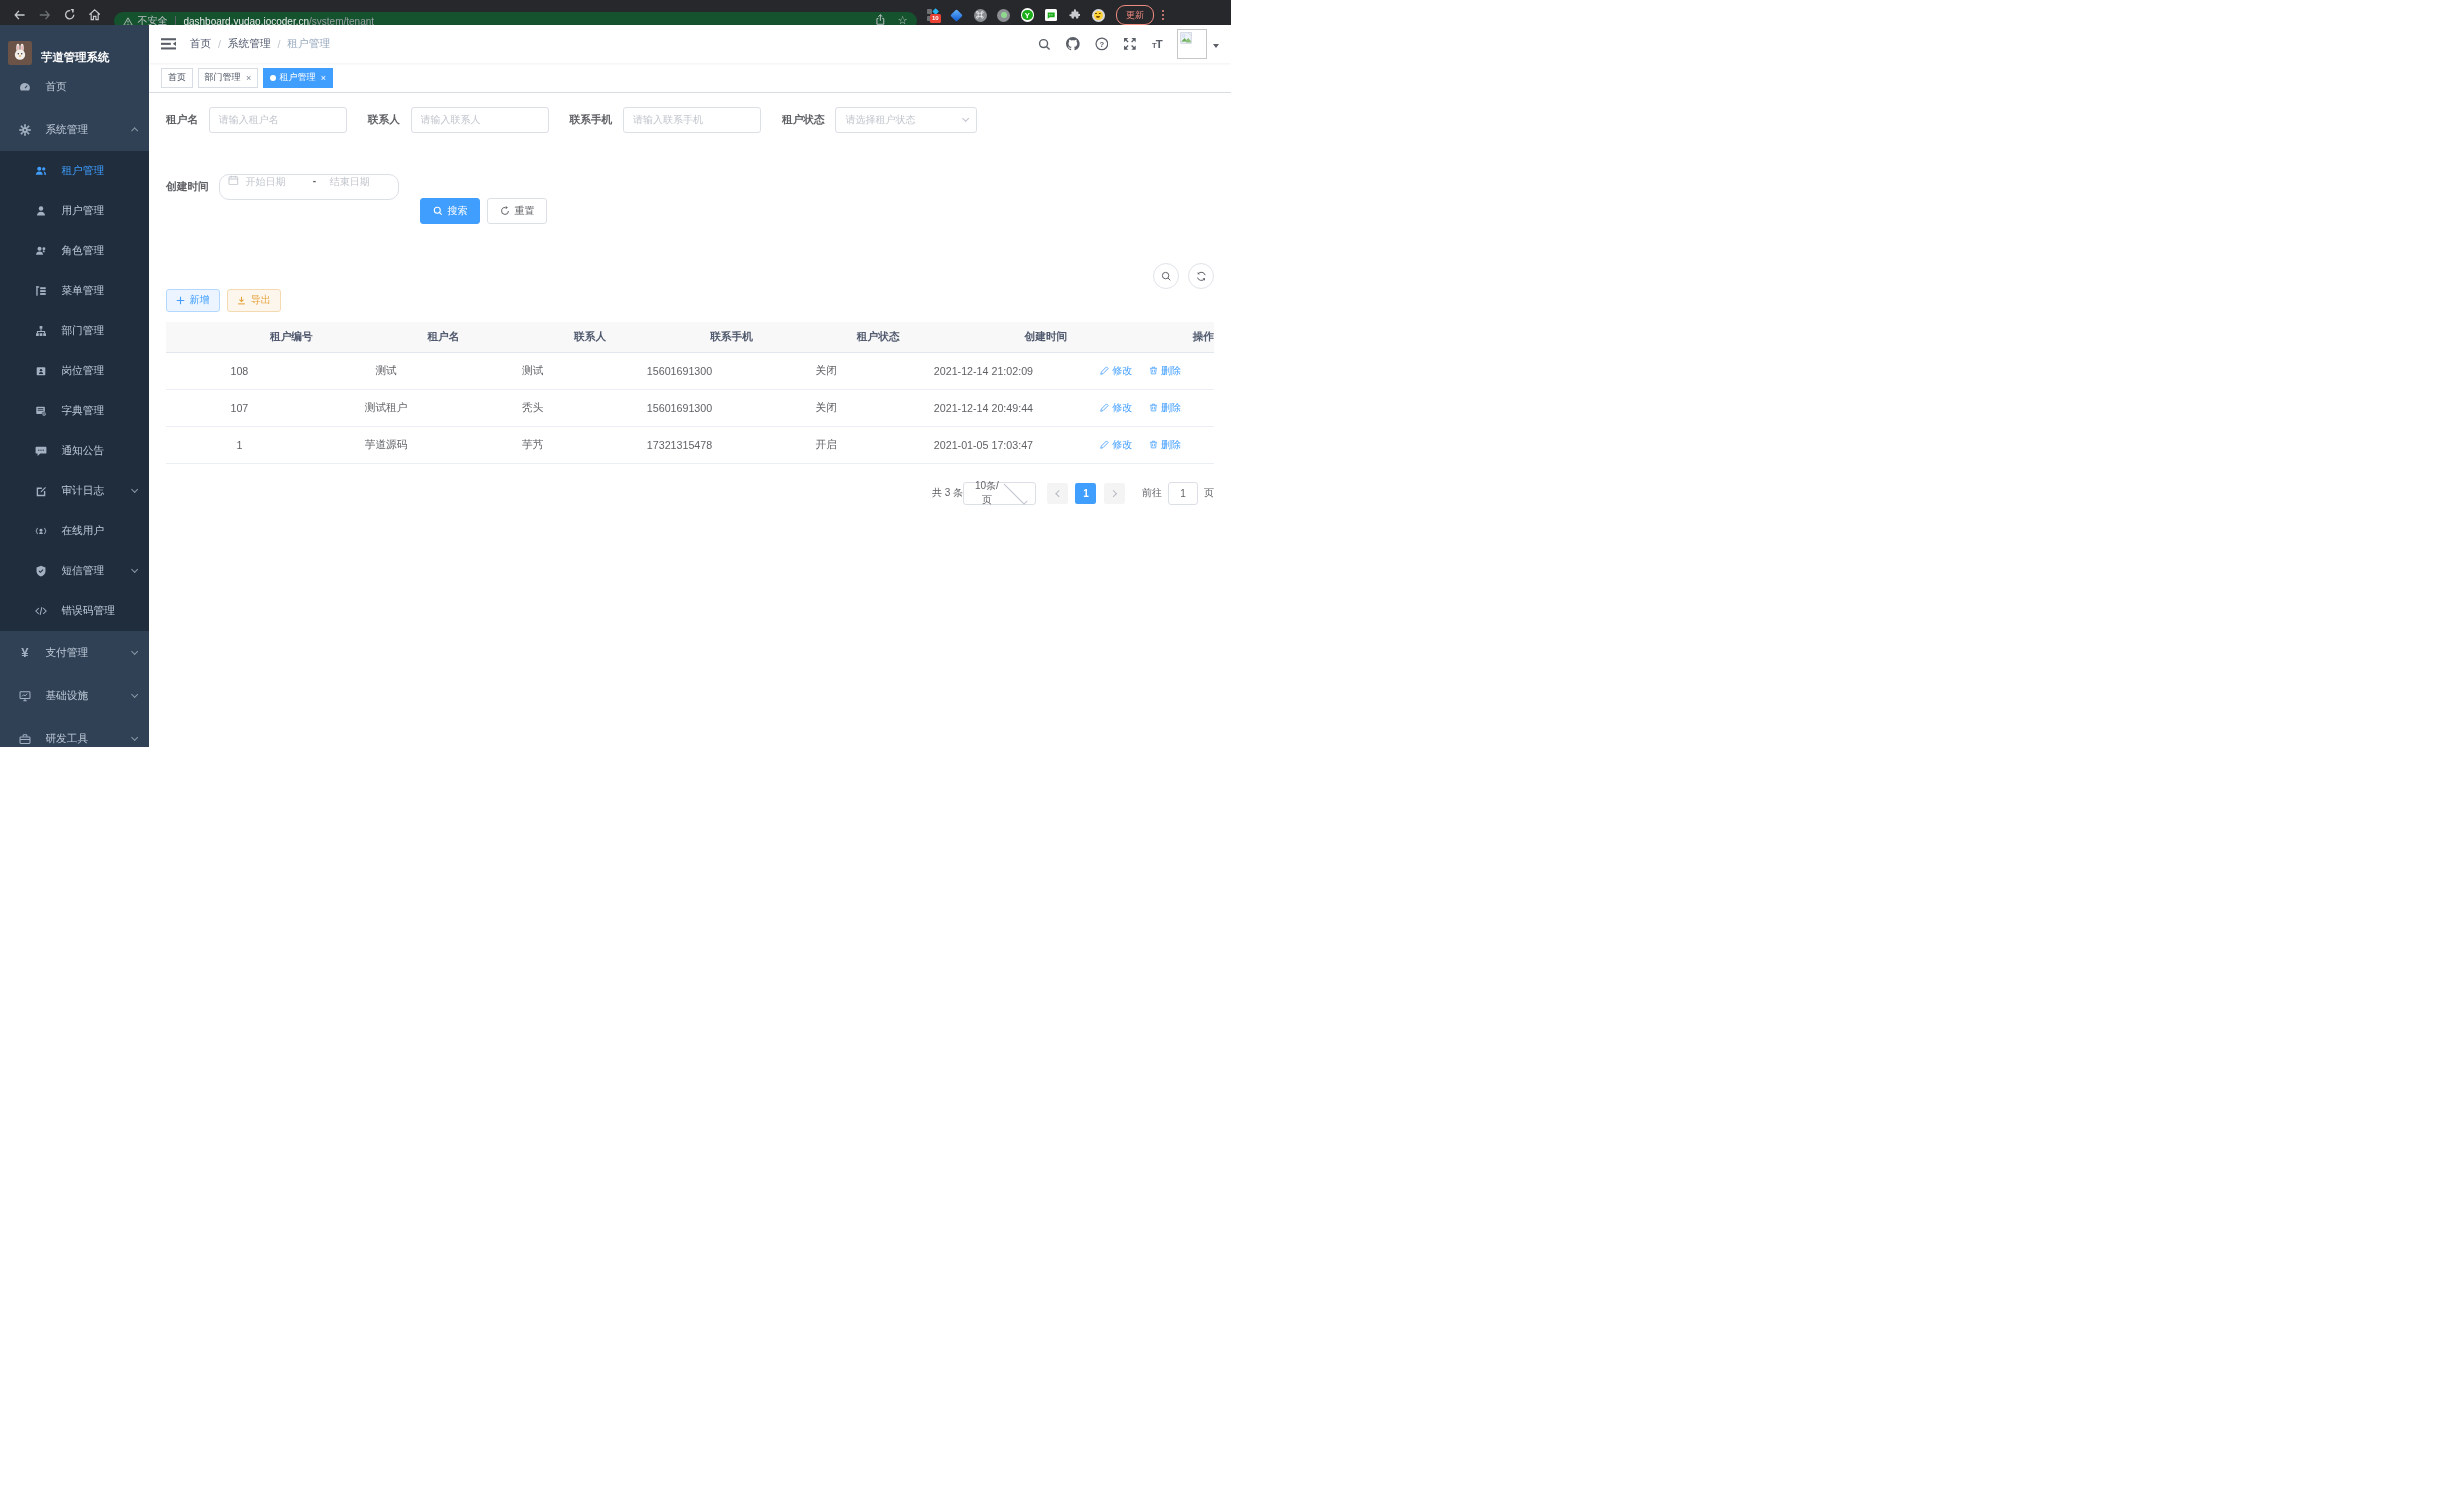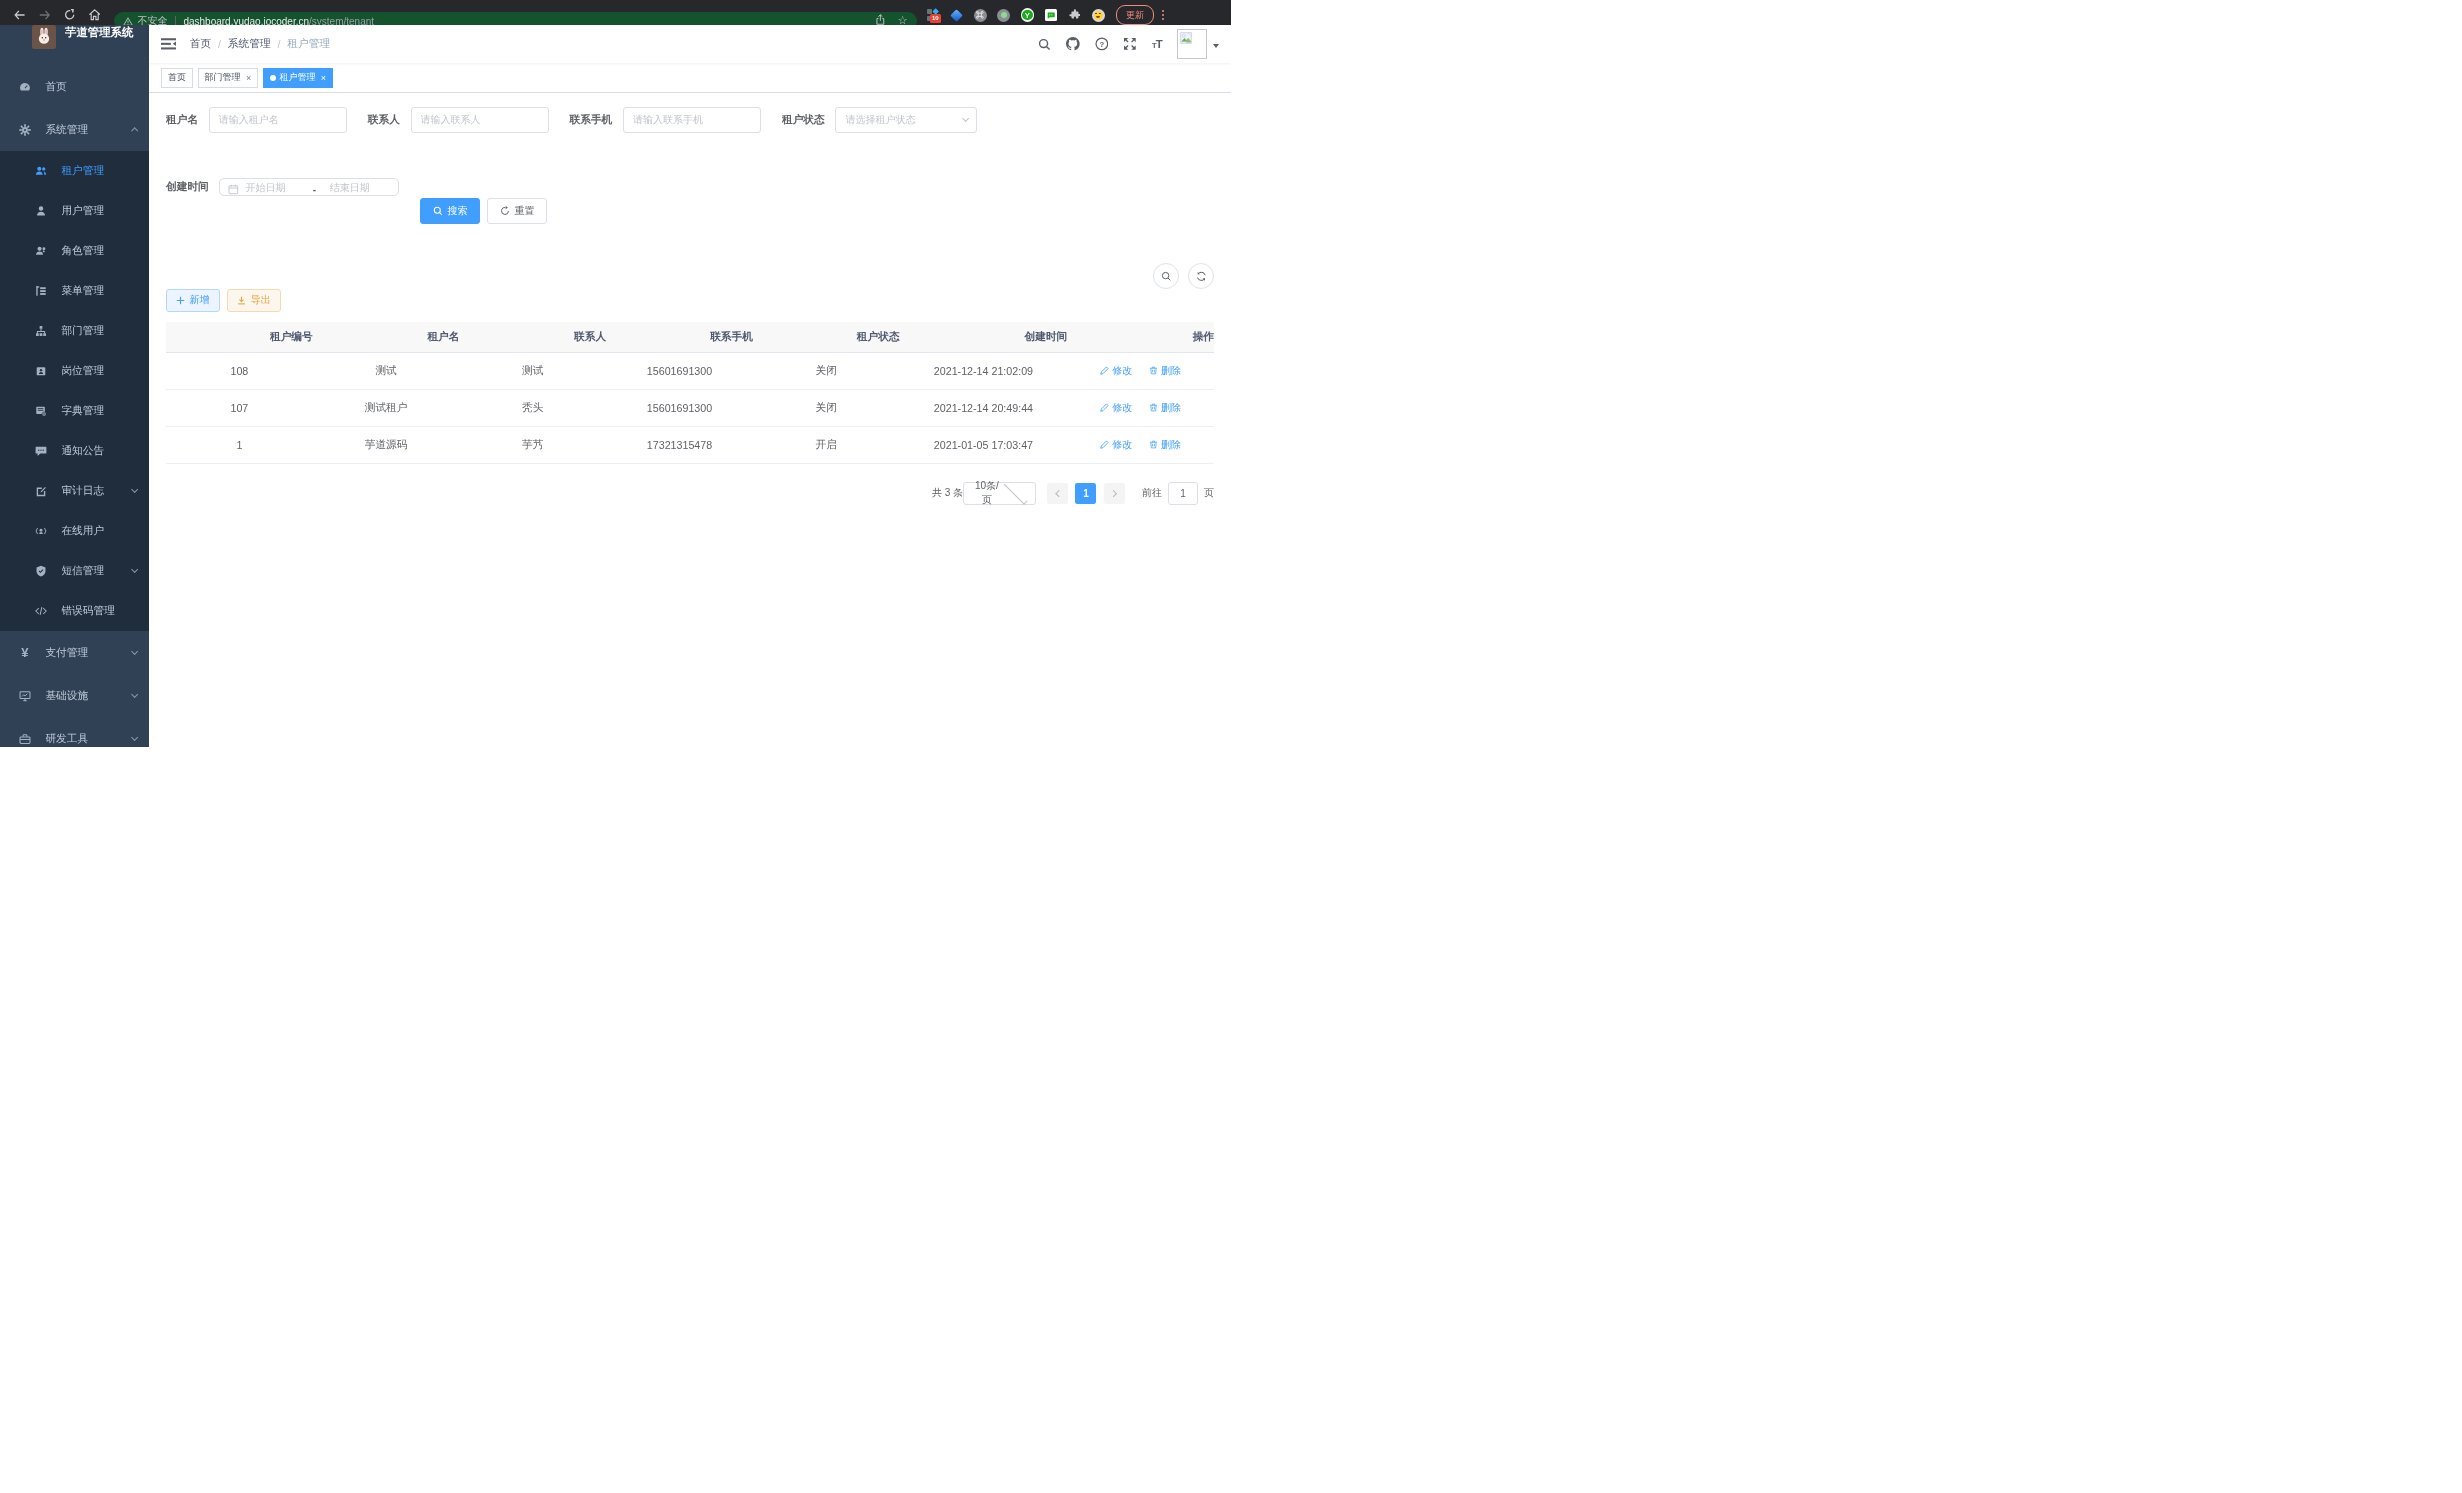--- a/index.html
+++ b/index.html
@@ -41,21 +41,21 @@
     box-shadow:3.8px 0 0 #5a3b00; }
   .emoji i:after { content:""; position:absolute; left:1.9px; top:5px; width:4.6px; height:2.3px; background:#7a4a00; border-radius:0 0 3px 3px; }
   .updatebtn { margin-left:10.7px; border:0.8px solid #f28b82; color:#f28b82; border-radius:9px; padding:2.3px 9px;
     font-size:9px; display:flex; align-items:center; }
   .kebab { display:flex; flex-direction:column; gap:1.5px; margin:0 1.5px 0 7.6px; }
   .kebab i { width:2.3px; height:2.3px; border-radius:50%; background:#f28b82; }
 
   
   .app { flex:1; display:flex; min-height:0; }
   .sidebar { width:149px; flex:0 0 149px; background:#304156; color:#bfcbd9; overflow:hidden; }
-  .logo-row { height:40px; display:flex; align-items:flex-start; padding-left:32px; }
+  .logo-row { height:40px; display:flex; align-items:flex-end; padding-left:8px; }
   .logo-img { width:24px; height:24px; border-radius:2.3px; background:#6b5348; display:flex; align-items:center; justify-content:center; overflow:hidden; }
   .logo-title { color:#fff; font-size:11.4px; font-weight:700; margin-left:9px; white-space:nowrap; }
   .side-item { height:43px; display:flex; align-items:center; padding:0 12px 0 18px; font-size:10.7px; color:#bfcbd9; cursor:pointer; }
   .side-item .ico { width:13.7px; display:flex; justify-content:center; margin-right:13.7px; color:#a3b1c2; }
   .submenu { background:#1f2d3d; }
   .submenu .side-item { height:40px; padding-left:34px; }
   .side-item.active, .side-item.active .ico { color:#409eff; }
   .side-label { flex:1; white-space:nowrap; }
   .chev { width:5.3px; height:5.3px; border-right:1.1px solid #8a97a5; border-bottom:1.1px solid #8a97a5; flex:0 0 auto; }
   .chev.up { transform:rotate(-135deg); margin-top:3px; }
@@ -91,21 +91,21 @@
   .frow { display:flex; align-items:center; margin-bottom:17px; }
   .fitem { display:flex; align-items:center; margin-right:21px; }
   .flabel { font-size:10.7px; font-weight:700; color:#606266; margin-right:10.7px; white-space:nowrap; }
   .inp { width:138px; height:26px; border:0.8px solid #dcdfe6; border-radius:3px; padding:0 9px; font-size:10px;
     color:#606266; outline:none; font-family:inherit; }
   .inp::placeholder { color:#c0c4cc; }
   .sel { width:142px; height:26px; border:0.8px solid #dcdfe6; border-radius:3px; padding:0 7.6px 0 9px; font-size:10px;
     color:#c0c4cc; display:flex; align-items:center; cursor:pointer; }
   .sel .ph { flex:1; }
   .sel .chev, .psel .chev { border-color:#c0c4cc; }
-  .dater { width:180px; height:18px; border:0.8px solid #dcdfe6; border-radius:5px; display:flex; align-items:flex-end;
+  .dater { width:180px; height:26px; border:0.8px solid #dcdfe6; border-radius:10px; display:flex; align-items:flex-start;
     padding:0 7.6px; font-size:10px; color:#c0c4cc; }
   .dater .dph { flex:1; text-align:left; }
   .dater .dsep { color:#606266; padding:0 6px; font-weight:700; }
   .btn { height:26px; border-radius:3px; border:0.8px solid #dcdfe6; background:#fff; color:#606266; font-size:10px;
     display:inline-flex; align-items:center; gap:4.6px; padding:0 11.4px; cursor:pointer; font-family:Liberation Sans, sans-serif;margin-top:48px; }
   .btn.primary { background:#409eff; border-color:#409eff; color:#fff; }
   .btn.sm { height:23px; padding:0 9px; }
   .btn.plain-primary { background:#ecf5ff; border-color:#b3d8ff; color:#409eff; }
   .btn.plain-warning { background:#fdf6ec; border-color:#f5dab1; color:#e6a23c; }
   .actions { display:flex; align-items:center; margin:0 0 10.7px; }

